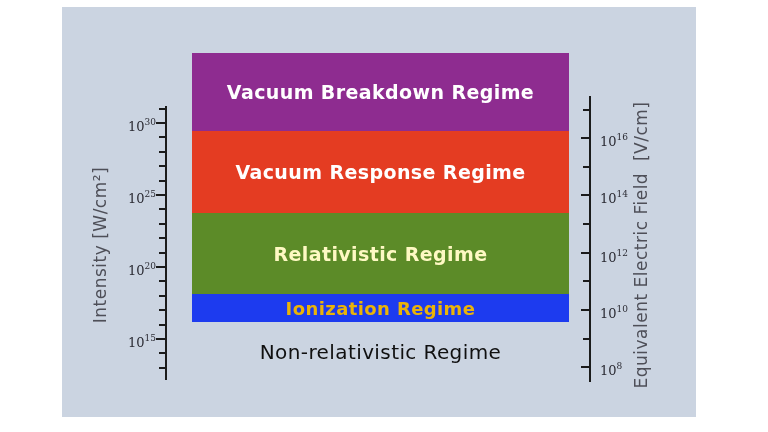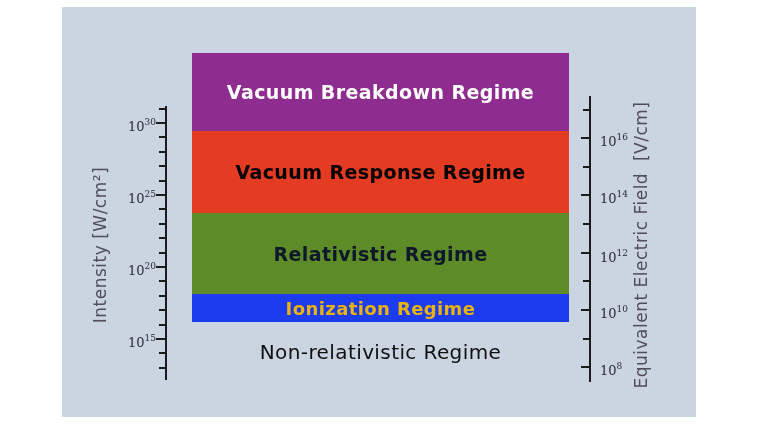--- a/index.html
+++ b/index.html
@@ -28,24 +28,24 @@
 </head>
 <body>
 
 <div class="stage">
   <div class="panel"></div>
 
   <div class="band band-0" style="background: rgb(142, 44, 144);">
     <span class="band-label" style="color: rgb(255, 255, 255);">Vacuum Breakdown Regime</span>
   </div>
   <div class="band band-1" style="background: rgb(228, 60, 34);">
-    <span class="band-label" style="color: #000000;">Vacuum Response Regime</span>
+    <span class="band-label" style="color: #ffffff;">Vacuum Response Regime</span>
   </div>
   <div class="band band-2" style="background: rgb(92, 139, 40);">
-    <span class="band-label" style="color: #0f172a;">Relativistic Regime</span>
+    <span class="band-label" style="color: #fef9c3;">Relativistic Regime</span>
   </div>
   <div class="band band-3" style="background: rgb(29, 59, 239);">
     <span class="band-label" style="color: #eab308;">Ionization Regime</span>
   </div>
 
   <div class="outside-label">Non-relativistic Regime</div>
 
   <div class="axis-line" style="left:165px;top:106px;height:274px;"></div>
   <div id="left-ticks">
       <div class="tick" style="left: 159px; top: 107.6px; width: 7px;"></div>

